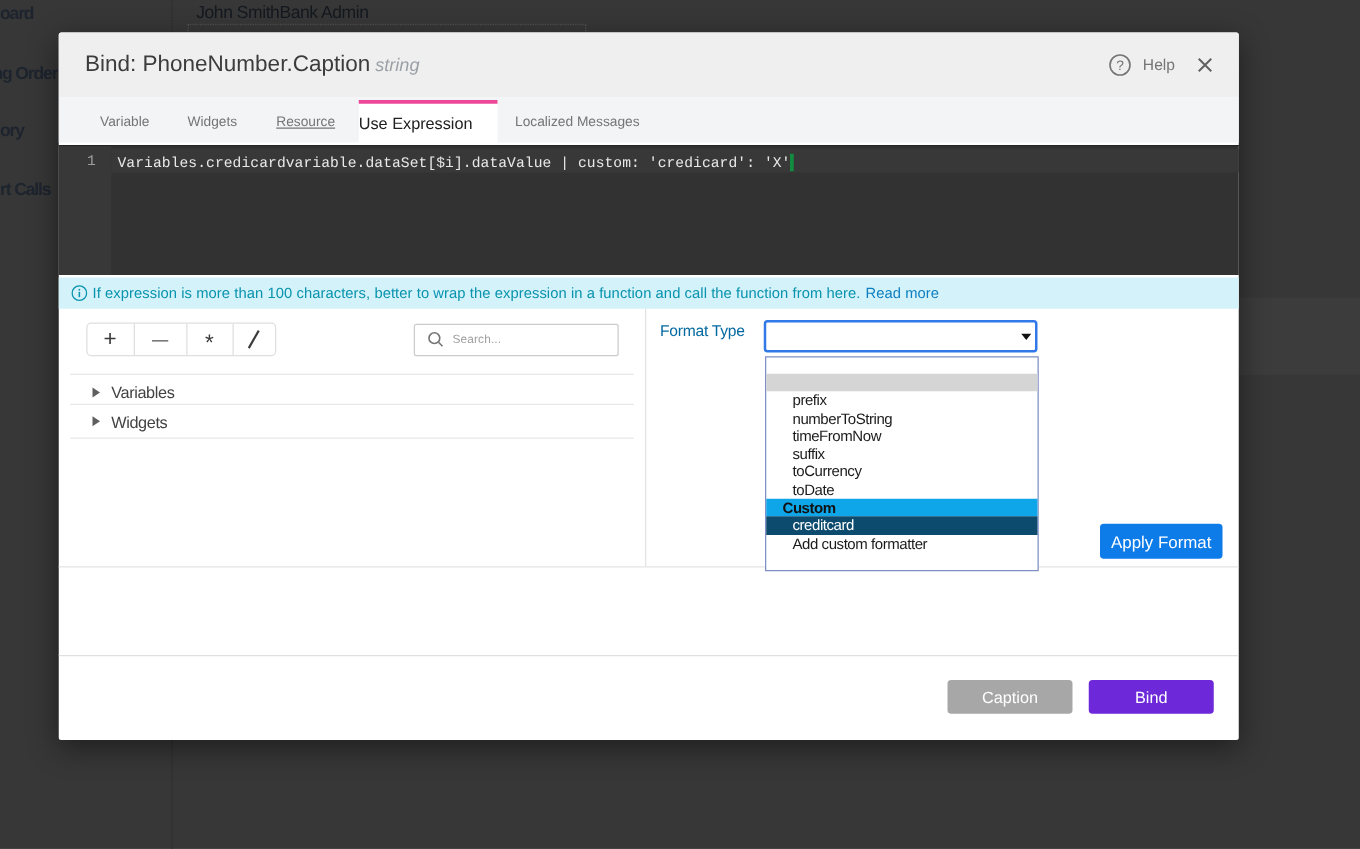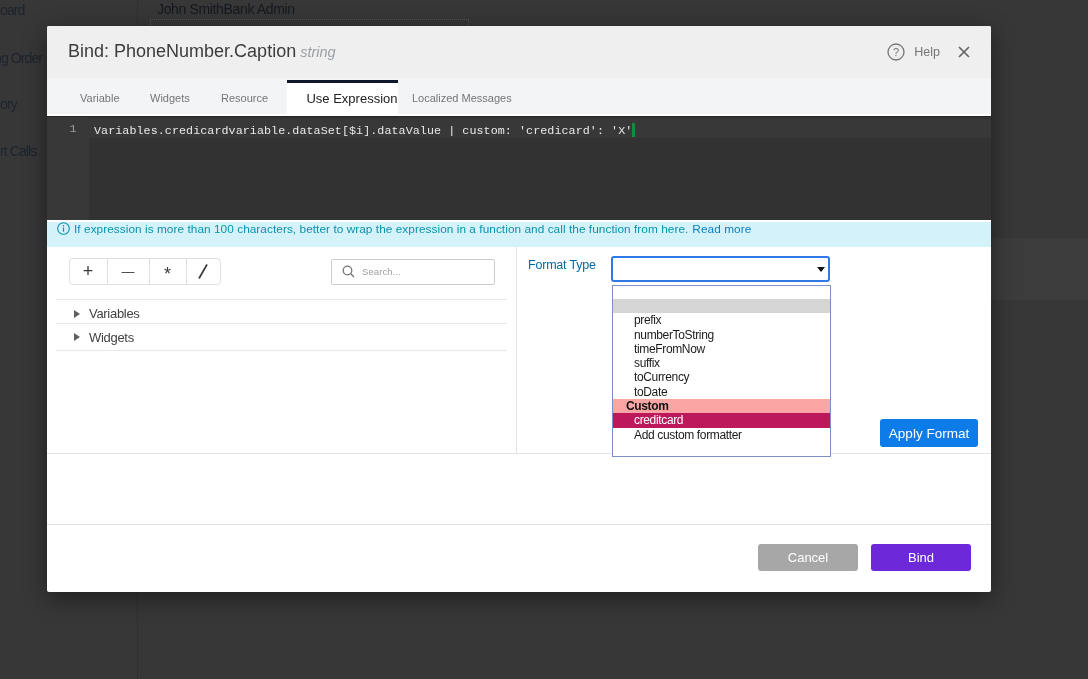--- a/index.html
+++ b/index.html
@@ -1,47 +1,47 @@
 <!DOCTYPE html>
 <html><head>
 <meta charset="utf-8">
 <style>
   html,body{margin:0;padding:0;width:1088px;height:679px;overflow:hidden;background:#373737;
     font-family:"Liberation Sans",sans-serif;}
   
-  .bgtxt{position:absolute;color:#1d242e;font-size:14px;font-weight:400;letter-spacing:-0.9px;line-height:16px;white-space:nowrap;}
+  .bgtxt{position:absolute;color:#1d242e;font-size:14px;font-weight:700;letter-spacing:-0.9px;line-height:16px;white-space:nowrap;}
   #sidebar-div{position:absolute;left:137px;top:0;height:679px;width:0;border-left:1px dotted #2a2a2a;}
   #topname{position:absolute;left:157px;top:1px;font-size:14px;font-weight:400;letter-spacing:-0.35px;color:#14191f;line-height:16px;}
   #dashedbox{position:absolute;left:150px;top:19px;width:317px;height:30px;border:1px dotted #545454;}
   #lightband{position:absolute;left:991px;top:238px;width:97px;height:62px;background:#3c3c3c;}
   
   #modal{position:absolute;left:47px;top:26px;width:944px;height:566px;background:#ffffff;
     border-radius:2px;box-shadow:0 6px 24px rgba(0,0,0,0.45);}
   #mhead{position:absolute;left:0;top:0;width:944px;height:51.5px;background:#efefef;border-radius:2px 2px 0 0;}
   #mtitle{position:absolute;left:21px;top:0;height:51.5px;line-height:51.5px;font-size:18px;color:#3c3c3c;white-space:nowrap;}
   #mtitle .str{font-size:14.5px;font-style:italic;color:#9aa0a6;margin-left:4px;}
   #helpwrap{position:absolute;right:51px;top:0;height:51.5px;display:flex;align-items:center;color:#757575;font-size:12.5px;}
   #helpwrap svg{margin-right:9px;}
   #closex{position:absolute;right:20px;top:0;height:51.5px;display:flex;align-items:center;}
   
   #tabs{position:absolute;left:0;top:51.5px;width:944px;height:36.8px;background:#f2f4f5;}
   .tab{position:absolute;top:0;height:36.8px;line-height:41px;font-size:11px;color:#757575;white-space:nowrap;}
   #tab-active{position:absolute;left:240px;top:2.1px;width:110.5px;height:36.9px;background:#ffffff;
-    border-top:3px solid #0f172a;box-sizing:border-box;text-align:right;line-height:31px;
+    border-top:3px solid #ec4899;box-sizing:border-box;text-align:left;line-height:31px;
     font-size:13px;color:#212121;}
   
   #editor{position:absolute;left:0;top:90.3px;width:944px;height:104.2px;background:#323232;font-family:"Liberation Mono",monospace;border-top:1px solid #262626;box-sizing:border-box;}
   #gutter{position:absolute;left:0;top:0;width:42px;height:103.2px;background:#383838;}
   #actline{position:absolute;left:42px;top:2px;width:902px;height:19px;background:#383838;}
   #lineno{position:absolute;left:22.5px;top:6px;font-size:11.7px;color:#9e9e9e;line-height:13px;}
   #code{position:absolute;left:47px;top:6px;font-size:11.7px;color:#e9e9e9;line-height:13px;white-space:pre;letter-spacing:0.07px;}
   #cursor{display:inline-block;width:2.5px;height:13.5px;background:#128c3f;vertical-align:-3px;}
   
   #infobar{position:absolute;left:0;top:195.5px;width:944px;height:25.8px;background:#d4f2f9;
-    display:flex;align-items:flex-start;font-size:11.8px;letter-spacing:0.06px;color:#0893ae;}
+    display:flex;align-items:center;font-size:11.8px;letter-spacing:0.06px;color:#0893ae;}
   #infobar svg{margin-left:10px;margin-right:4px;flex:none;}
   #infobar .rm{color:#0d7ec0;margin-left:4px;}
   
   #vdiv{position:absolute;left:469px;top:221px;width:0;height:206px;border-left:1px solid #e3e3e3;}
   #hdiv{position:absolute;left:0;top:427px;width:944px;height:0;border-top:1px solid #e3e3e3;}
   
   #btngroup{position:absolute;left:21.5px;top:232px;width:150px;height:24.5px;border:1px solid #dfdfdf;border-radius:4px;display:flex;}
   #btngroup .b{border-right:1px solid #dfdfdf;display:flex;align-items:center;justify-content:center;
     font-size:15px;color:#3a3a3a;}
   #btngroup .b:last-child{border-right:none;}
@@ -63,22 +63,22 @@
   #footdiv{position:absolute;left:0;top:497.5px;width:944px;height:0;border-top:1px solid #e0e0e0;}
   .fbtn{position:absolute;top:518px;width:100px;height:27px;border-radius:3px;color:#fff;font-size:13px;
     display:flex;align-items:center;justify-content:center;}
   #cancel{left:711px;background:#a7a7a7;}
   #bind{left:824px;background:#6d28d9;}
   
   #dropdown{position:absolute;left:565px;top:259.3px;width:219px;height:171.5px;background:#fff;
     border:1px solid #7e8fc6;box-sizing:border-box;z-index:5;font-size:12px;letter-spacing:-0.35px;color:#1b1b1b;}
   #dropdown .row{padding-left:21px;height:14.3px;line-height:14.3px;white-space:nowrap;}
   #dropdown .gray{background:#d5d5d5;}
-  #dropdown .hdr{background:#fca5a5;font-weight:700;padding-left:13px;color:#111;}
-  #dropdown .sel{background:#be185d;color:#ffffff;}
+  #dropdown .hdr{background:#0ea5e9;font-weight:700;padding-left:13px;color:#111;}
+  #dropdown .sel{background:#0c4a6e;color:#ffffff;}
 </style>
 </head>
 <body>
 
   <div class="bgtxt" style="left:0;top:2px;">oard</div>
   <div class="bgtxt" style="left:-6px;top:50px;">ng Order</div>
   <div class="bgtxt" style="left:0;top:96px;">ory</div>
   <div class="bgtxt" style="left:0;top:143px;">rt Calls</div>
   <div id="sidebar-div"></div>
   <div id="topname">John SmithBank Admin</div>
@@ -97,21 +97,21 @@
       </div>
       <div id="closex">
         <svg width="14" height="14" viewBox="0 0 14 14">
           <path d="M2 2 L12 12 M12 2 L2 12" stroke="#616161" stroke-width="1.6" fill="none"></path>
         </svg>
       </div>
     </div>
     <div id="tabs">
       <div class="tab" style="left:33px;">Variable</div>
       <div class="tab" style="left:103px;">Widgets</div>
-      <div class="tab" style="left:174px;">Resource</div>
+      <div class="tab" style="left:174px;text-decoration:underline;">Resource</div>
       <div id="tab-active">Use Expression</div>
       <div class="tab" style="left:365px;">Localized Messages</div>
     </div>
     <div id="editor">
       <div id="gutter"></div>
       <div id="actline"></div>
       <div id="lineno">1</div>
       <div id="code">Variables.credicardvariable.dataSet[$i].dataValue | custom: 'credicard': 'X'<span id="cursor"></span></div>
     </div>
     <div id="infobar">
@@ -146,21 +146,21 @@
     <div class="treediv" style="top:272.7px;"></div>
     <div class="treerow" style="top:275px;"><span class="arr"></span>Variables</div>
     <div class="treediv" style="top:296.7px;"></div>
     <div class="treerow" style="top:298.5px;"><span class="arr"></span>Widgets</div>
     <div class="treediv" style="top:323.6px;"></div>
     <div id="ftlabel">Format Type</div>
     <div id="select"></div>
     <div id="selarrow"></div>
     <div id="applybtn">Apply Format</div>
     <div id="footdiv"></div>
-    <div class="fbtn" id="cancel">Cancel</div>
+    <div class="fbtn" id="cancel">Caption</div>
     <div class="fbtn" id="bind">Bind</div>
     <div id="dropdown">
       <div class="row" style="height:13px;">&nbsp;</div>
       <div class="row gray" style="height:14px;">&nbsp;</div>
       <div class="row">prefix</div>
       <div class="row">numberToString</div>
       <div class="row">timeFromNow</div>
       <div class="row">suffix</div>
       <div class="row">toCurrency</div>
       <div class="row">toDate</div>

